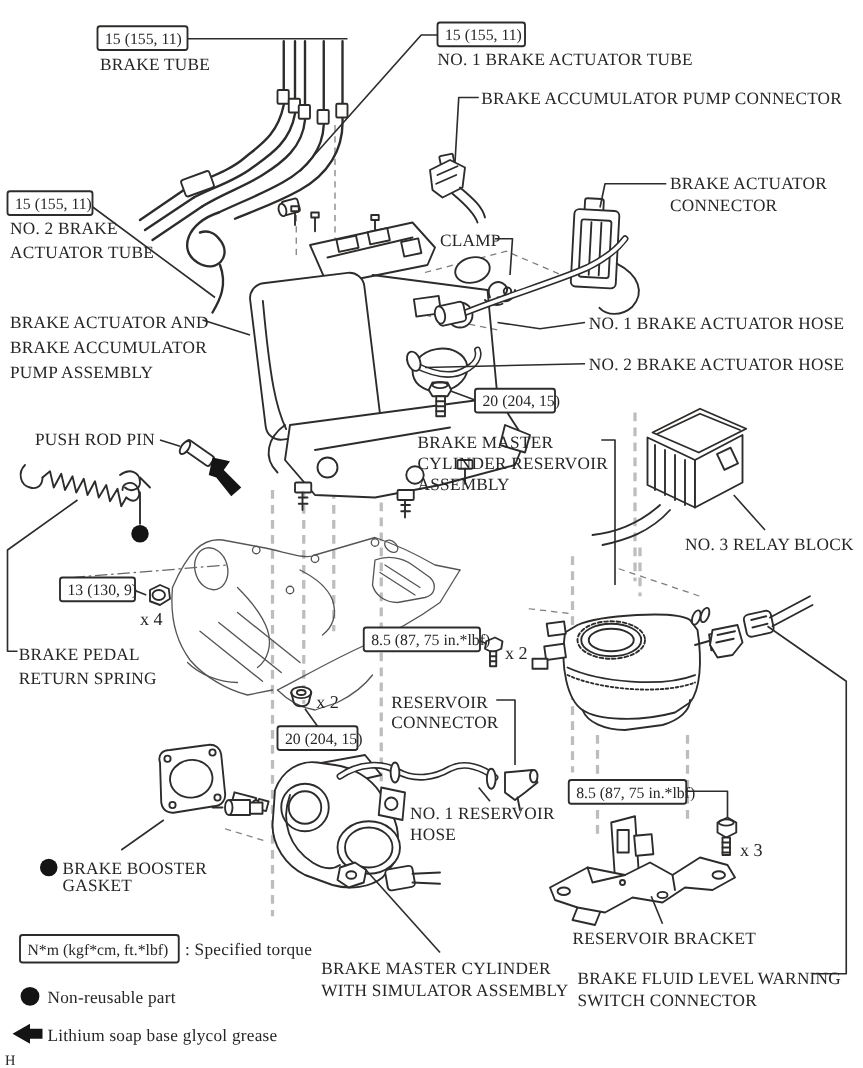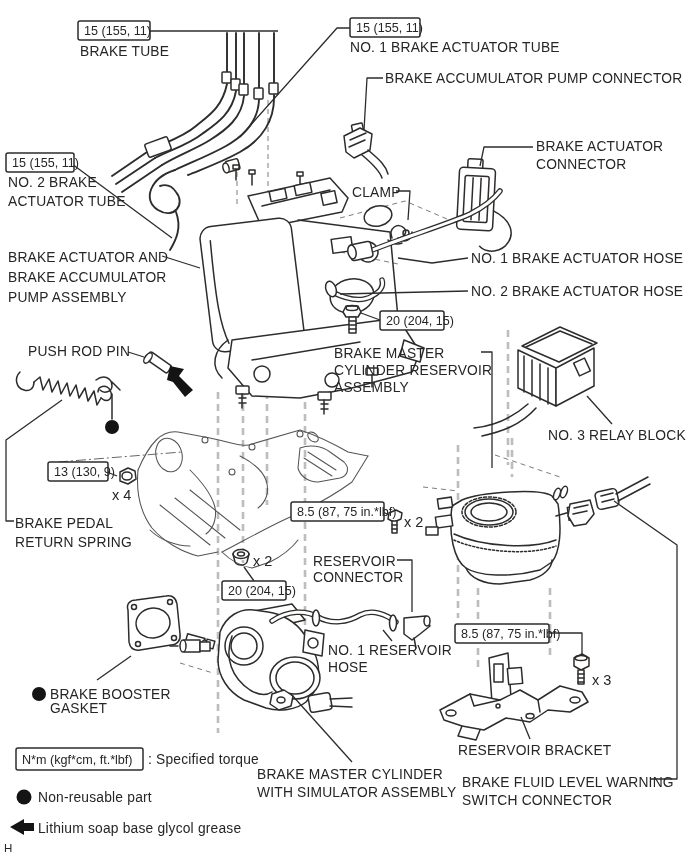--- a/index.html
+++ b/index.html
@@ -1,17 +1,17 @@
 <!DOCTYPE html>
 <html><head>
 <meta charset="utf-8">
 <style>
   html,body{margin:0;padding:0;background:#fff;}
   #stage{position:relative;width:690px;height:854px;background:#fff;overflow:hidden;
-         font-family:Liberation Sans, sans-serif;}
+         font-family:Liberation Serif, serif;}
   svg{display:block;}
   .ln{stroke:#2e2c2b;fill:none;stroke-width:1.5;stroke-linecap:round;stroke-linejoin:round;}
   .ln2{stroke:#2e2c2b;fill:none;stroke-width:1.9;stroke-linecap:round;stroke-linejoin:round;}
   .thin{stroke:#555;fill:none;stroke-width:1.05;stroke-linecap:round;stroke-linejoin:round;}
   .fillw{fill:#fff;stroke:#2e2c2b;stroke-width:1.5;stroke-linejoin:round;}
   .lead{stroke:#2e2c2b;stroke-width:1.3;fill:none;stroke-linejoin:round;}
   .dashg{stroke:#bdbdbd;stroke-width:2.6;fill:none;stroke-dasharray:7 5;}
   .dashk{stroke:#7d7d7d;stroke-width:1;fill:none;stroke-dasharray:5 4;}
   .dadot{stroke:#666;stroke-width:1;fill:none;stroke-dasharray:10 3 2 3;}
   .hose{stroke:#2e2c2b;fill:none;stroke-width:5.5;stroke-linecap:round;}

